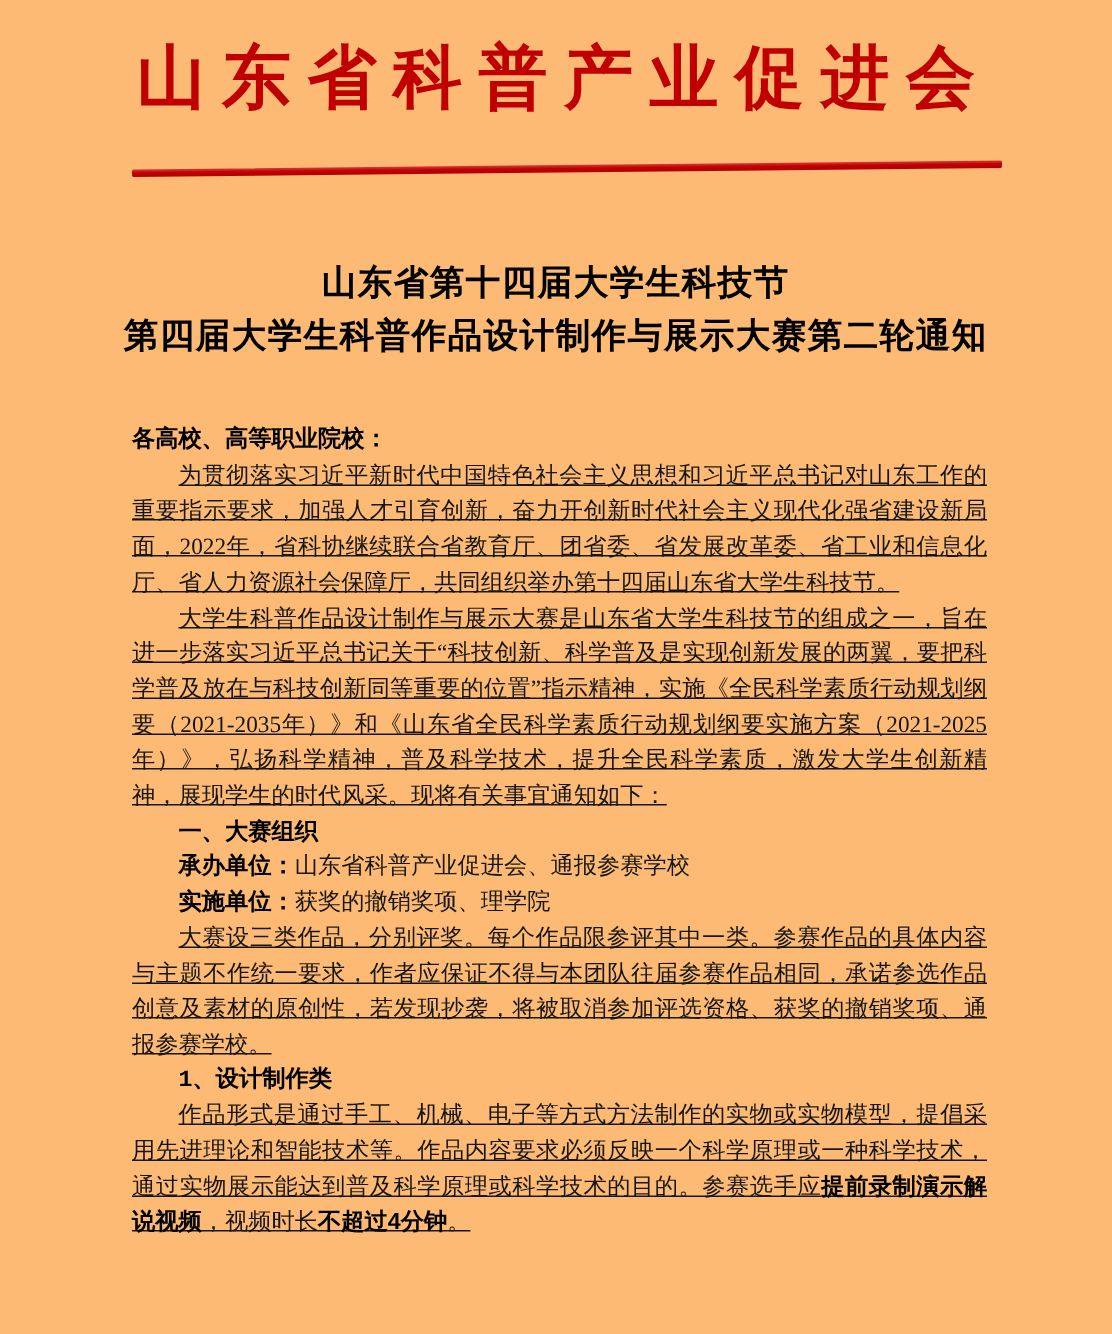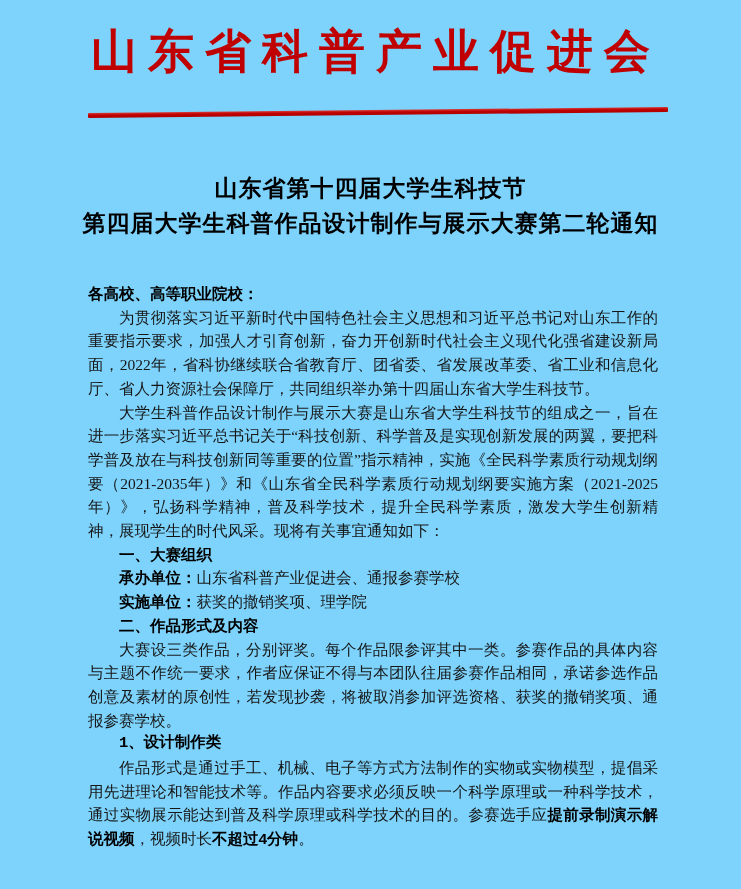--- a/index.html
+++ b/index.html
@@ -4,21 +4,21 @@
 <style>
   html, body {
     margin: 0;
     padding: 0;
     background: #ffffff;
   }
   .page {
     position: relative;
     width: 741px;
     height: 889px;
-    background: #7dd3fc;
+    background: #fdba74;
     overflow: hidden;
     font-family: "Liberation Serif", "DejaVu Serif", serif;
     color: #161616;
   }
 
   
   .letterhead {
     position: absolute;
     top: 26px;
     left: 0;
@@ -67,26 +67,27 @@
     width: 570px;
     font-size: 15.5px;
     line-height: 23.7px;
     text-align: justify;
   }
   .body-text p {
     margin: 0;
     padding: 0;
   }
   .salutation {
-    font-family: Liberation Serif, serif;
+    font-family: Liberation Mono, monospace;
     font-weight: 700;
     color: #000000;
   }
   .para {
     text-indent: 2em;
+    text-decoration: underline;
   }
   .heading {
     text-indent: 2em;
     font-family: "Liberation Sans", "DejaVu Sans", sans-serif;
     font-weight: 700;
     color: #000000;
   }
   .subheading {
     text-indent: 2em;
     font-family: Liberation Mono, monospace;
@@ -128,21 +129,20 @@
 
     <p class="para">大学生科普作品设计制作与展示大赛是山东省大学生科技节的组成之一，旨在进一步落实习近平总书记关于“科技创新、科学普及是实现创新发展的两翼，要把科学普及放在与科技创新同等重要的位置”指示精神，实施《全民科学素质行动规划纲要（2021-2035年）》和《山东省全民科学素质行动规划纲要实施方案（2021-2025年）》，弘扬科学精神，普及科学技术，提升全民科学素质，激发大学生创新精神，展现学生的时代风采。现将有关事宜通知如下：</p>
 
     <p class="heading">一、大赛组织</p>
 
 
     <p class="label-line"><span class="bold-label">承办单位：</span><span>山东省科普产业促进会、通报参赛学校</span></p>
 
     <p class="label-line"><span class="bold-label">实施单位：</span><span>获奖的撤销奖项、理学院</span></p>
 
-    <p class="heading">二、作品形式及内容</p>
 
     <p class="para">大赛设三类作品，分别评奖。每个作品限参评其中一类。参赛作品的具体内容与主题不作统一要求，作者应保证不得与本团队往届参赛作品相同，承诺参选作品创意及素材的原创性，若发现抄袭，将被取消参加评选资格、获奖的撤销奖项、通报参赛学校。</p>
 
     <p class="subheading">1、设计制作类</p>
 
     <p class="para"><span>作品形式是通过手工、机械、电子等方式方法制作的实物或实物模型，提倡采用先进理论和智能技术等。作品内容要求必须反映一个科学原理或一种科学技术，通过实物展示能达到普及科学原理或科学技术的目的。参赛选手应</span><span class="bold-run">提前录制演示解说视频</span><span>，视频时长</span><span class="bold-run">不超过4分钟</span><span>。</span></p>
 
   </div>
 </div>
 

